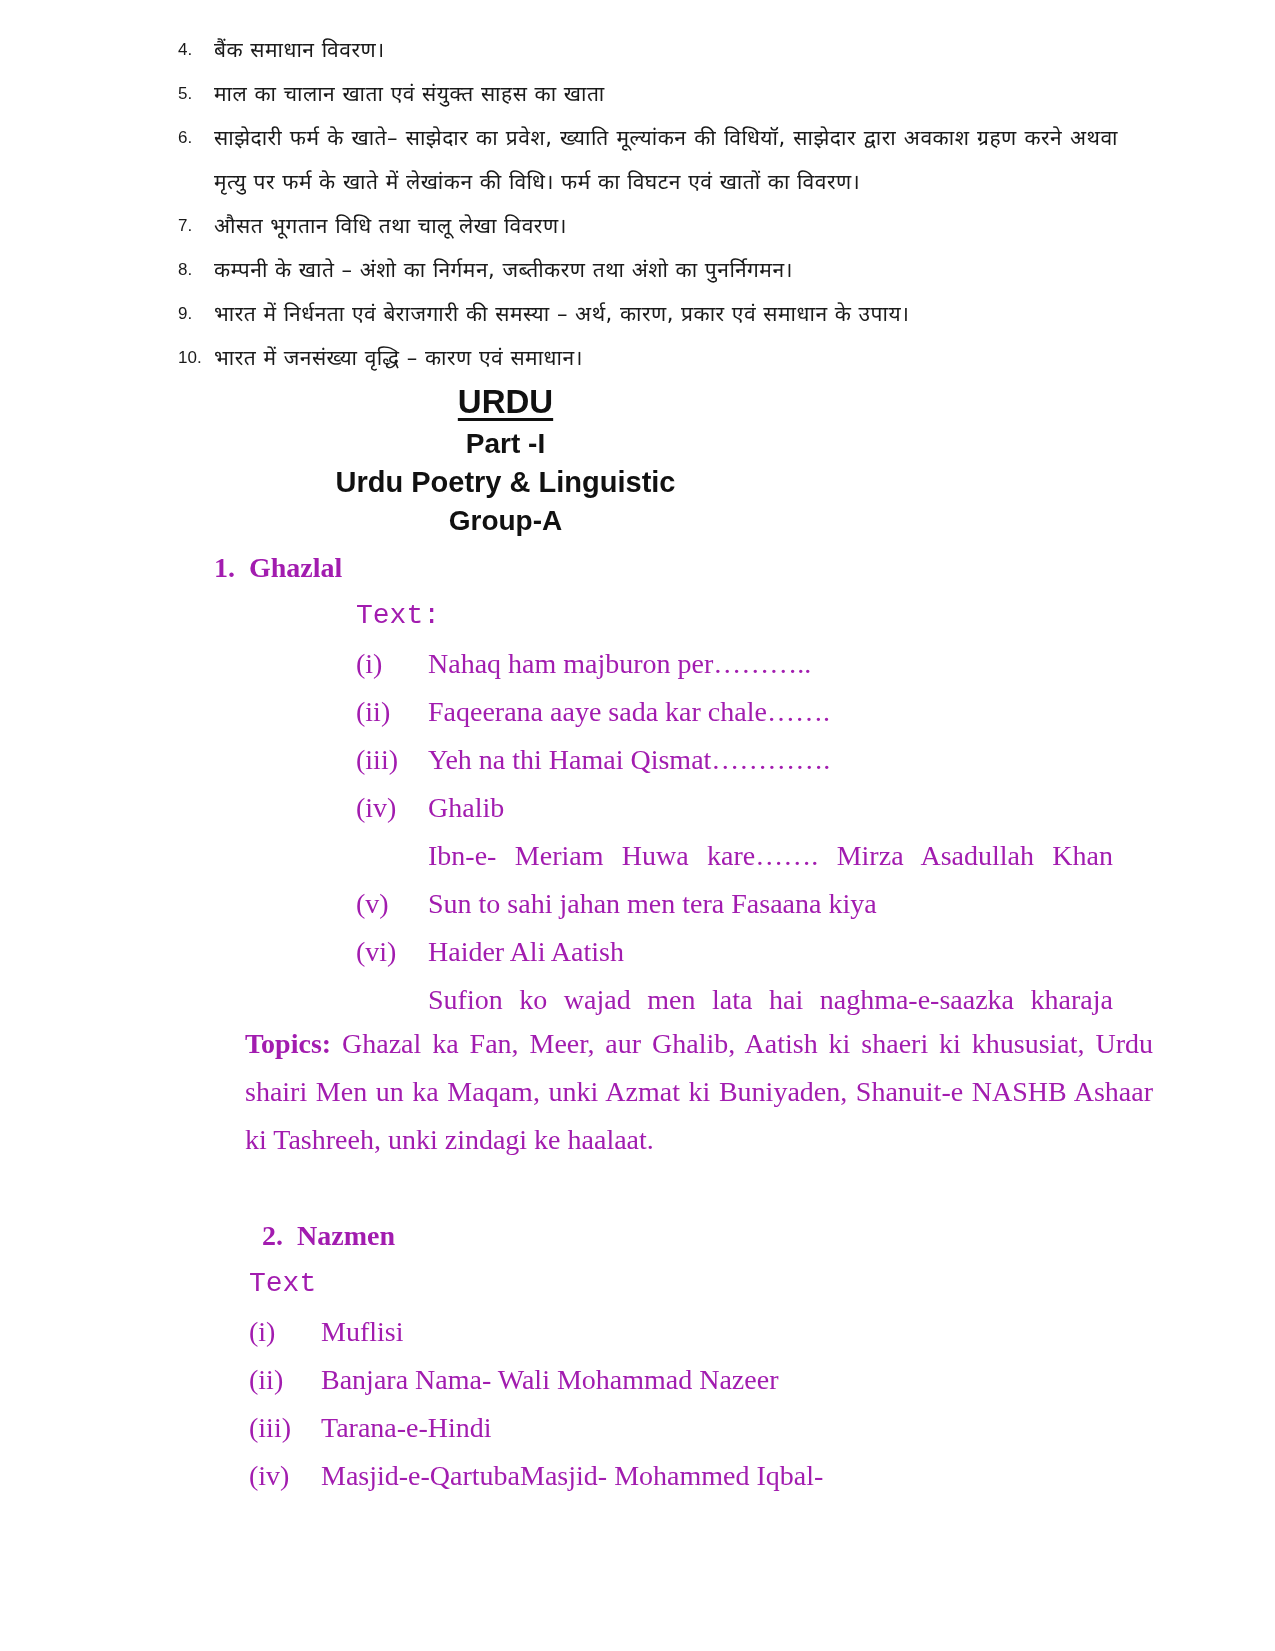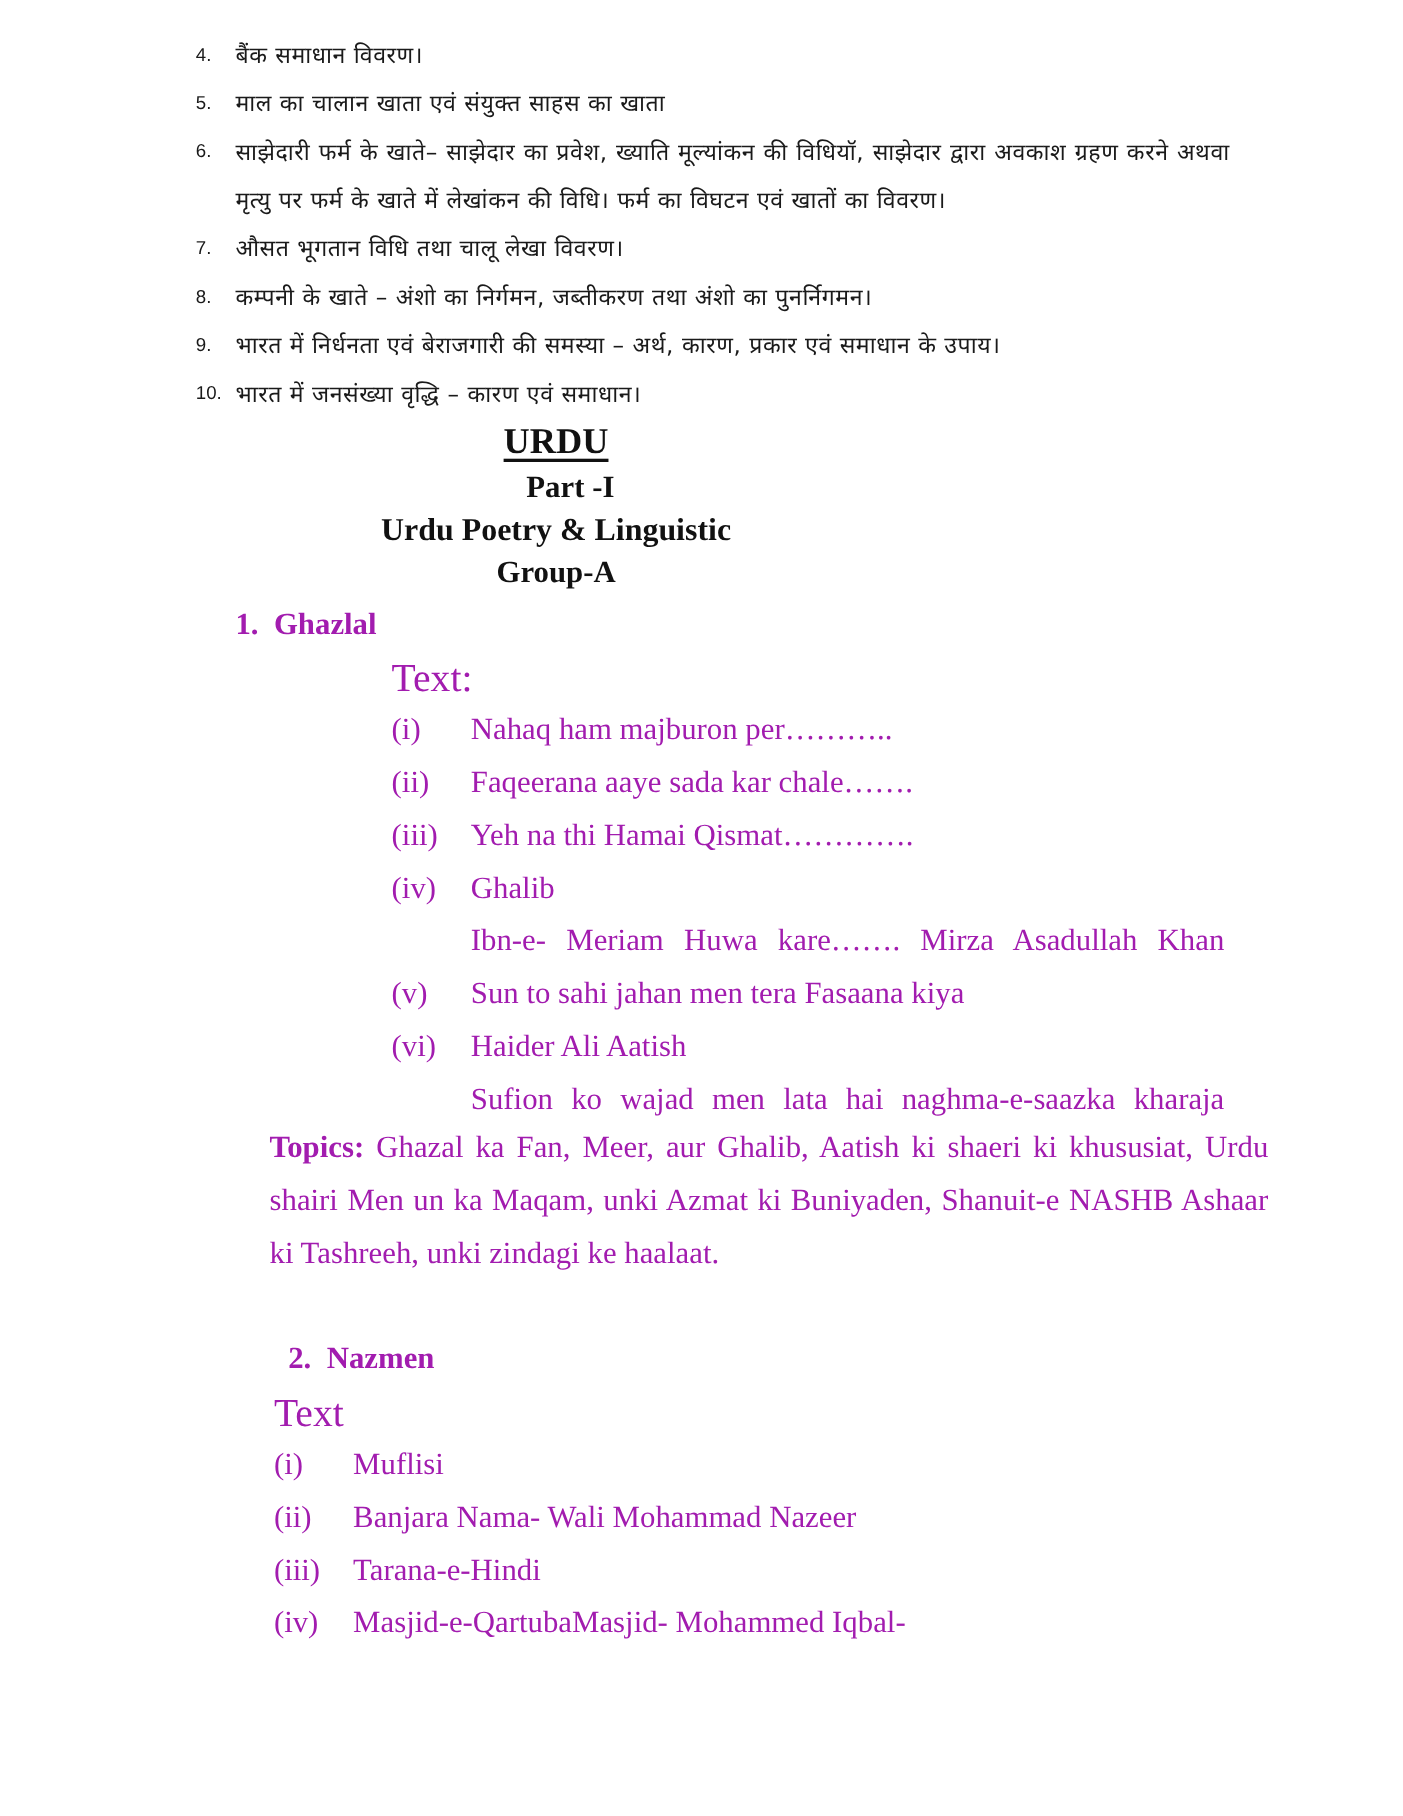--- a/index.html
+++ b/index.html
@@ -49,39 +49,38 @@
       display: block;
       letter-spacing: 0.5px;
     }
 
     
     .heading-block {
       position: absolute;
       left: 0;
       width: 1011px;
       text-align: center;
-      font-family: Liberation Serif, serif;
+      font-family: Liberation Sans, sans-serif;
       font-weight: bold;
       color: #111;
     }
     .h-urdu {
       top: 380px;
       font-size: 33px;
       line-height: 44px;
     }
     .h-urdu span {
       text-decoration: underline;
       text-decoration-thickness: 3px;
       text-underline-offset: 5px;
     }
     .h-part {
       top: 424px;
       font-size: 28px;
       line-height: 40px;
-      padding-left: 13px;
     }
     .h-sub {
       top: 462px;
       font-size: 29px;
       line-height: 40px;
     }
     .h-group {
       top: 501px;
       font-size: 28px;
       line-height: 40px;
@@ -98,22 +97,23 @@
       font-weight: bold;
       font-size: 28px;
       line-height: 40px;
     }
     .section-title .num {
       display: inline-block;
       width: 35px;
     }
     .label-line {
       position: absolute;
-      font-size: 36px;
-      line-height: 40px;
+      font-size: 28px;
+      line-height: 40px;
+      font-family: Liberation Mono, monospace;
     }
     .roman-list {
       position: absolute;
     }
     .roman-item {
       position: relative;
       line-height: 48px;
       text-align: justify;
     }
     .roman-num {

